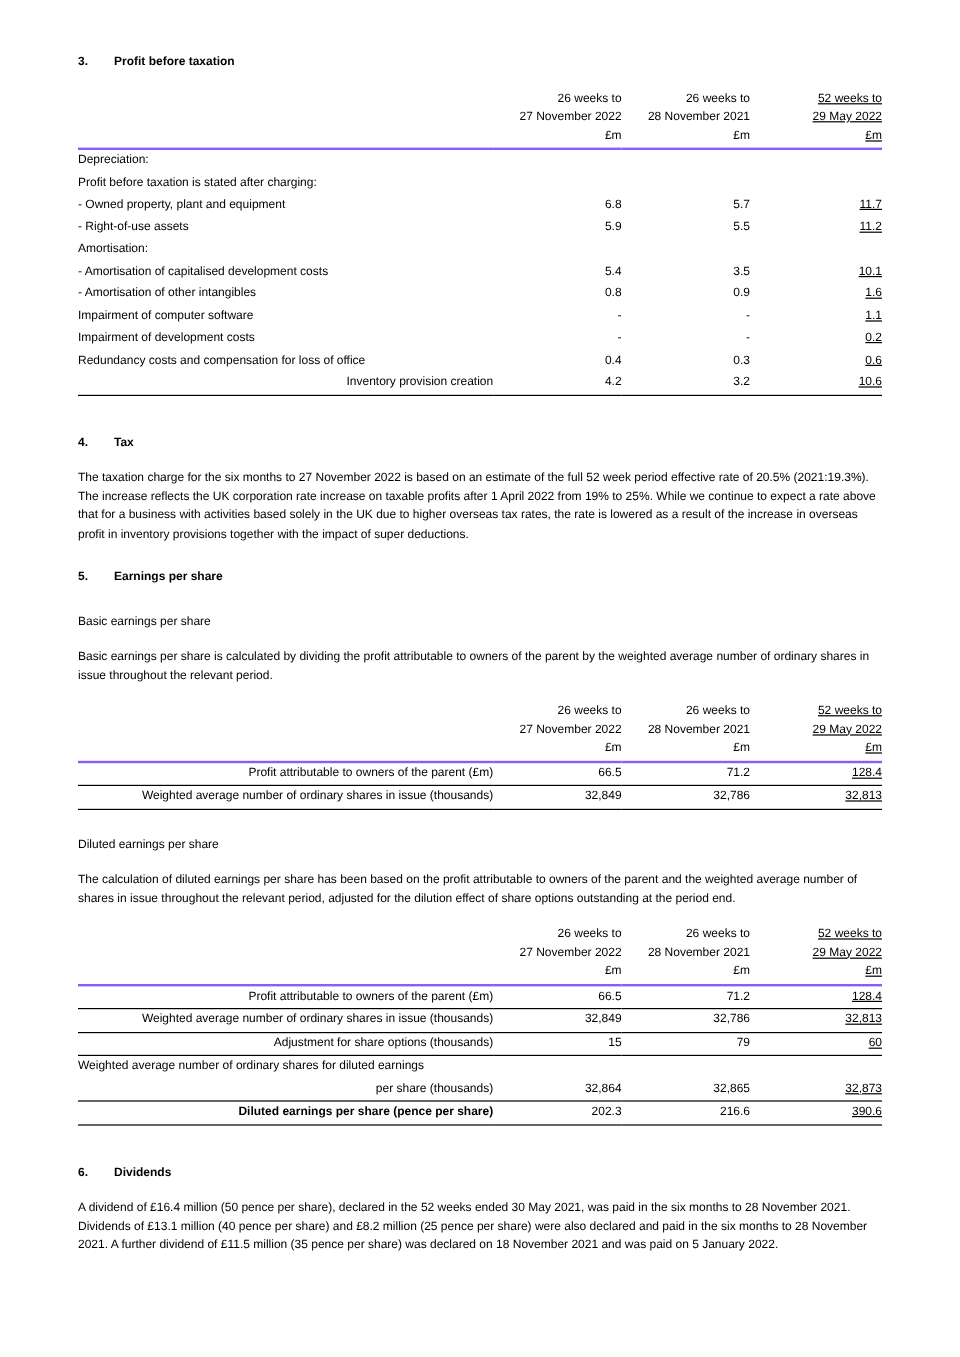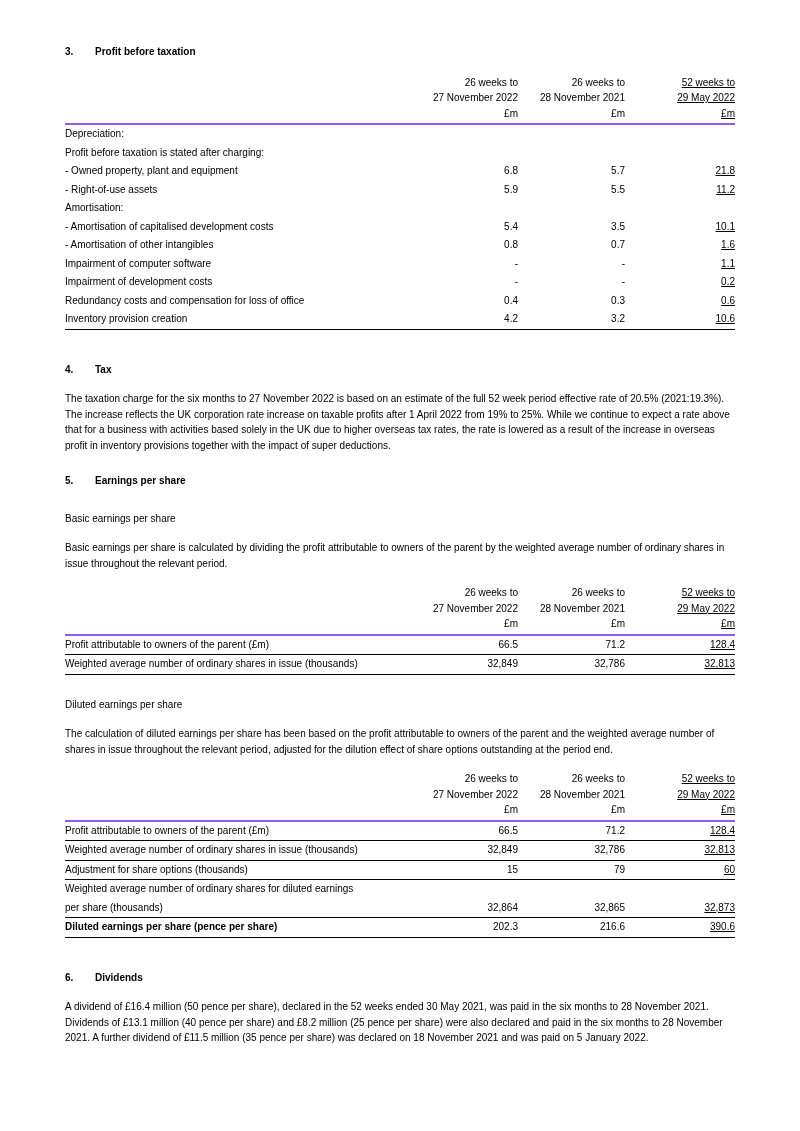--- a/index.html
+++ b/index.html
@@ -32,21 +32,21 @@
     text-align: left;
     overflow: hidden;
     white-space: nowrap;
   }
   table.fin .lbl { width: 346px; }
   table.fin .num { width: 107px; text-align: right; }
   table.fin .num.last { width: 110px; text-decoration: underline; }
   table.fin thead th { border-bottom: 2px solid #8b5cf6; }
   table.fin thead th div { line-height: 15.5px; }
   .c1 { font-weight: 700; }
-  tr.bb td { border-bottom: 1px solid #000; }
+  tr.bb td { border-bottom: 1px solid #000; text-align: right; }
   tr.bold-row td.lbl { font-weight: 700; }
   .mt-sec { margin-top: 32px; }
   .mt-sub { margin-top: 20px; }
   .intro { margin-bottom: 0; }
 </style>
 </head>
 <body>
 
 <div class="page">
 
@@ -85,21 +85,21 @@
         <tr>
             <td class="lbl">Profit before taxation is stated after charging:</td>
             <td class="num c1"></td>
             <td class="num"></td>
             <td class="num last"></td>
           </tr>
         <tr>
             <td class="lbl">- Owned property, plant and equipment</td>
             <td class="num c1">6.8</td>
             <td class="num">5.7</td>
-            <td class="num last">21.8</td>
+            <td class="num last">11.7</td>
           </tr>
         <tr>
             <td class="lbl">- Right-of-use assets</td>
             <td class="num c1">5.9</td>
             <td class="num">5.5</td>
             <td class="num last">11.2</td>
           </tr>
         <tr>
             <td class="lbl">Amortisation:</td>
             <td class="num c1"></td>
@@ -108,21 +108,21 @@
           </tr>
         <tr>
             <td class="lbl">- Amortisation of capitalised development costs</td>
             <td class="num c1">5.4</td>
             <td class="num">3.5</td>
             <td class="num last">10.1</td>
           </tr>
         <tr>
             <td class="lbl">- Amortisation of other intangibles</td>
             <td class="num c1">0.8</td>
-            <td class="num">0.7</td>
+            <td class="num">0.9</td>
             <td class="num last">1.6</td>
           </tr>
         <tr>
             <td class="lbl">Impairment of computer software</td>
             <td class="num c1">-</td>
             <td class="num">-</td>
             <td class="num last">1.1</td>
           </tr>
         <tr>
             <td class="lbl">Impairment of development costs</td>

